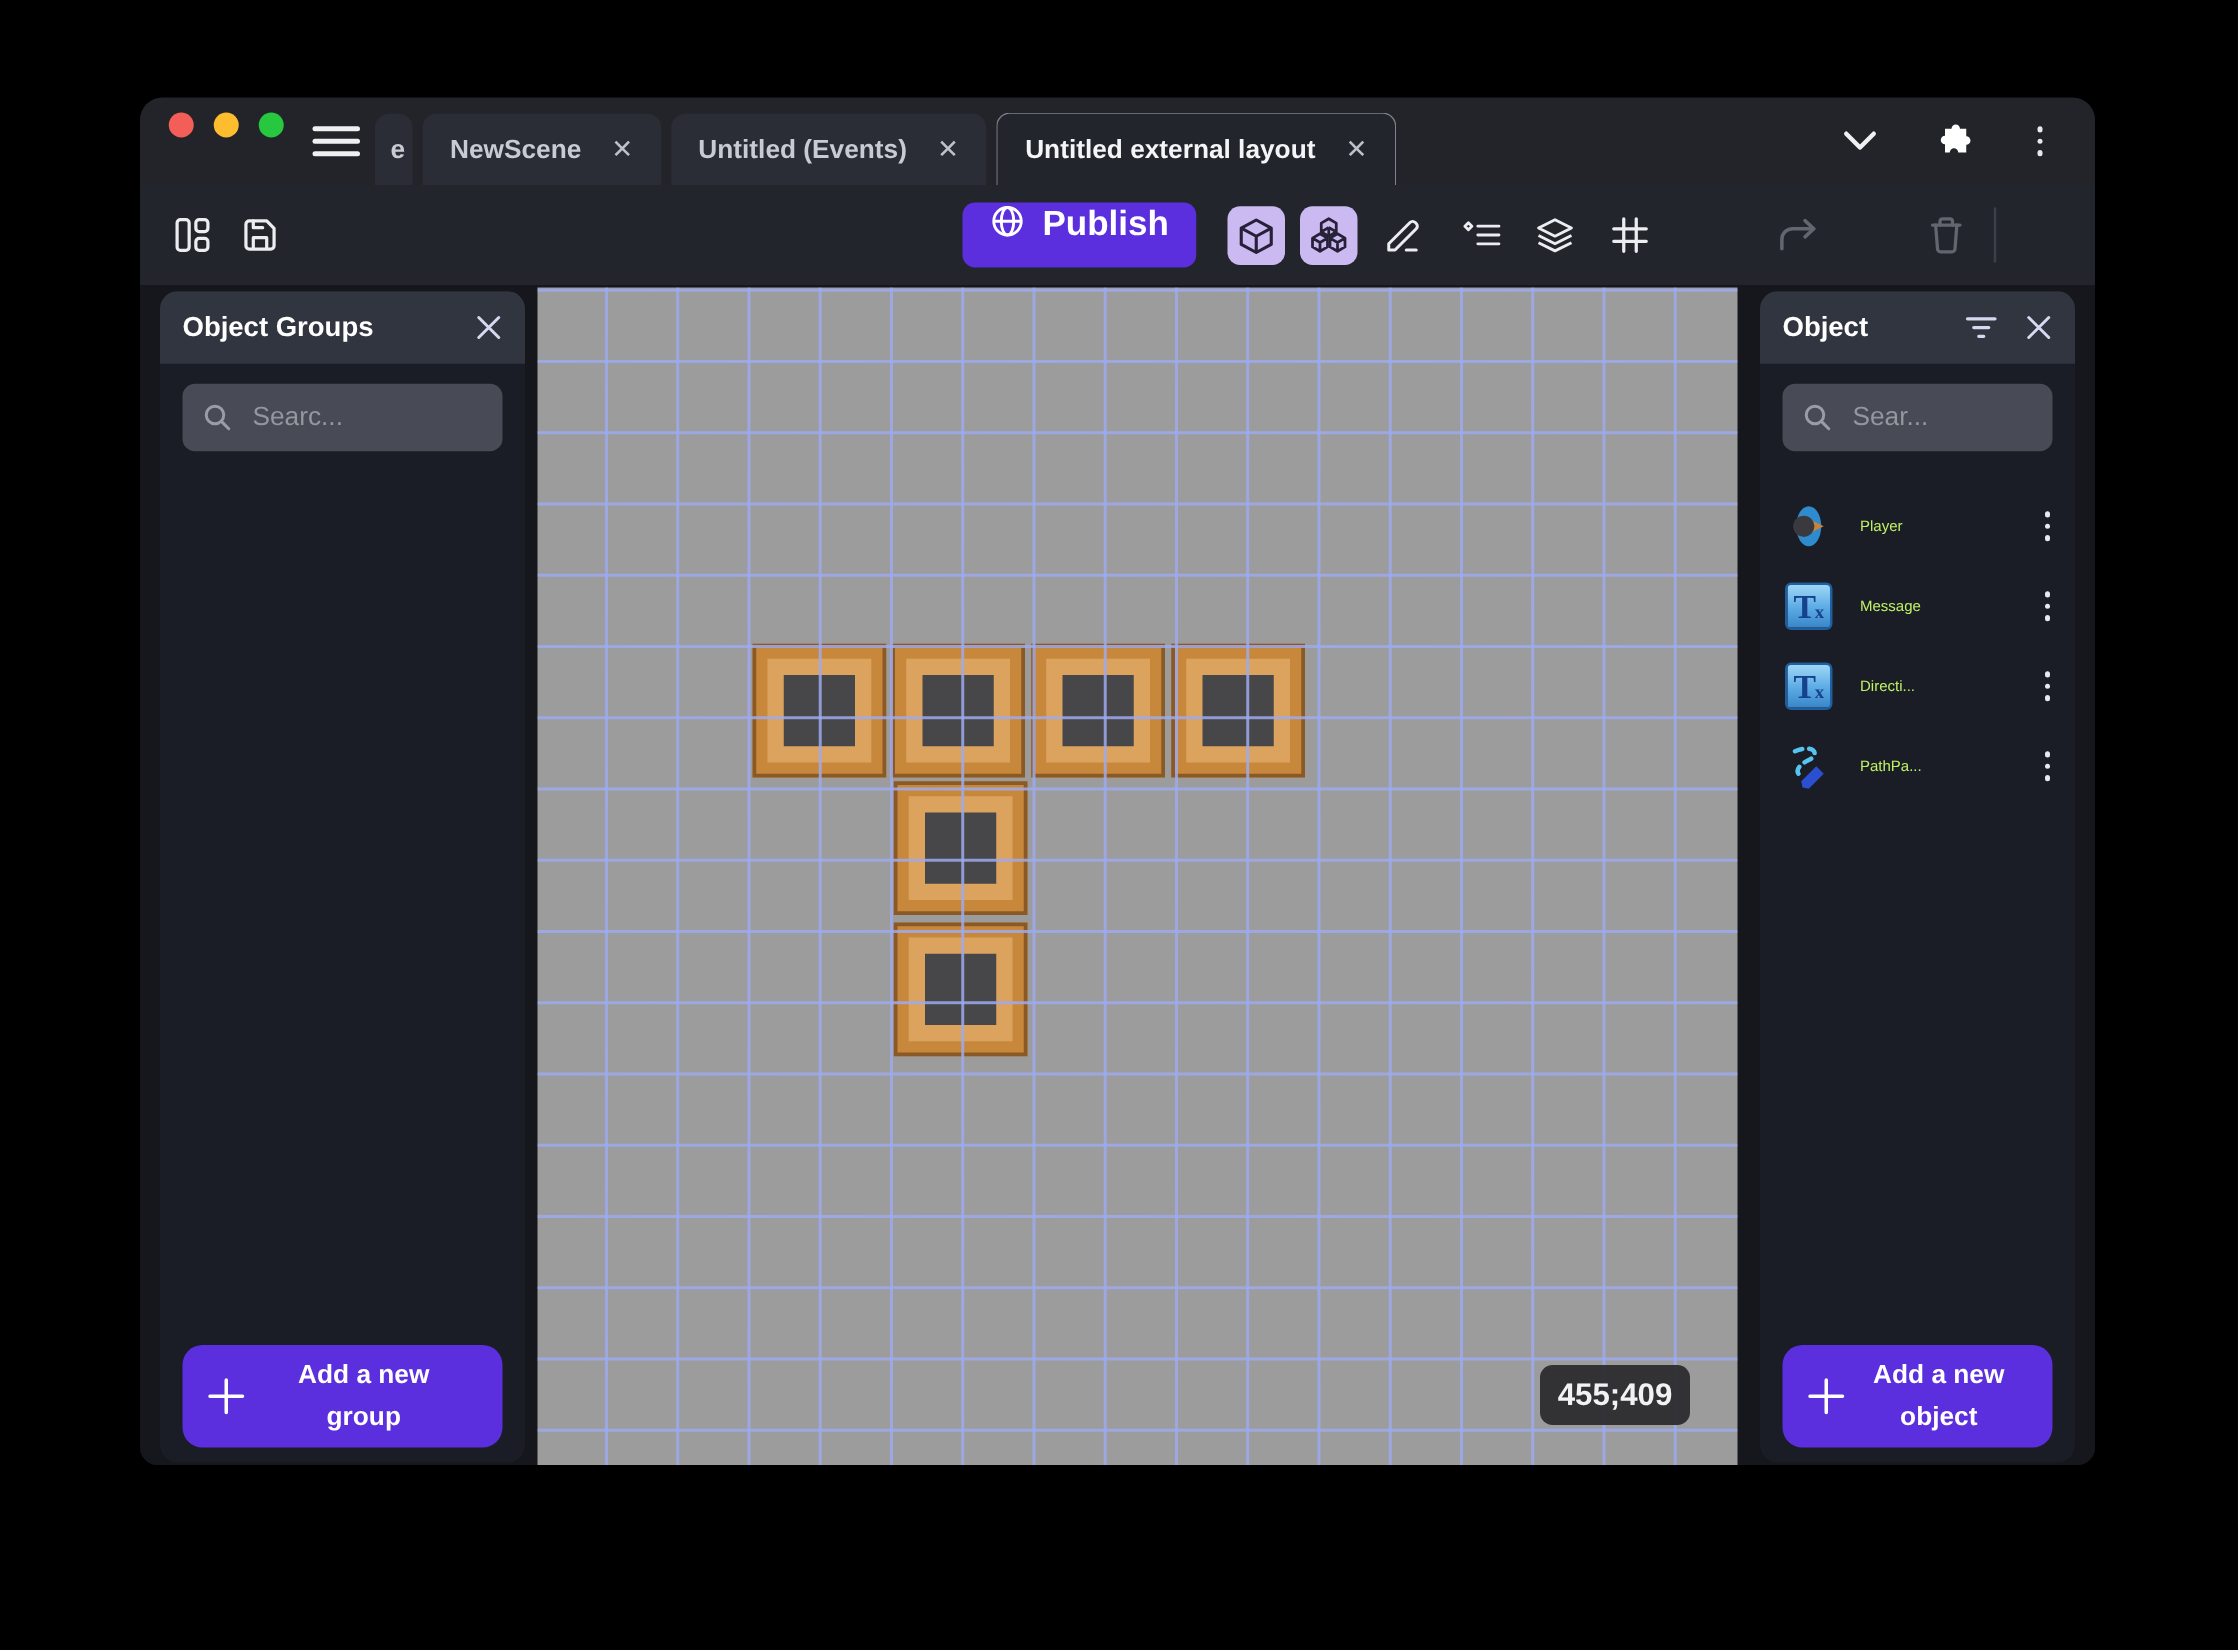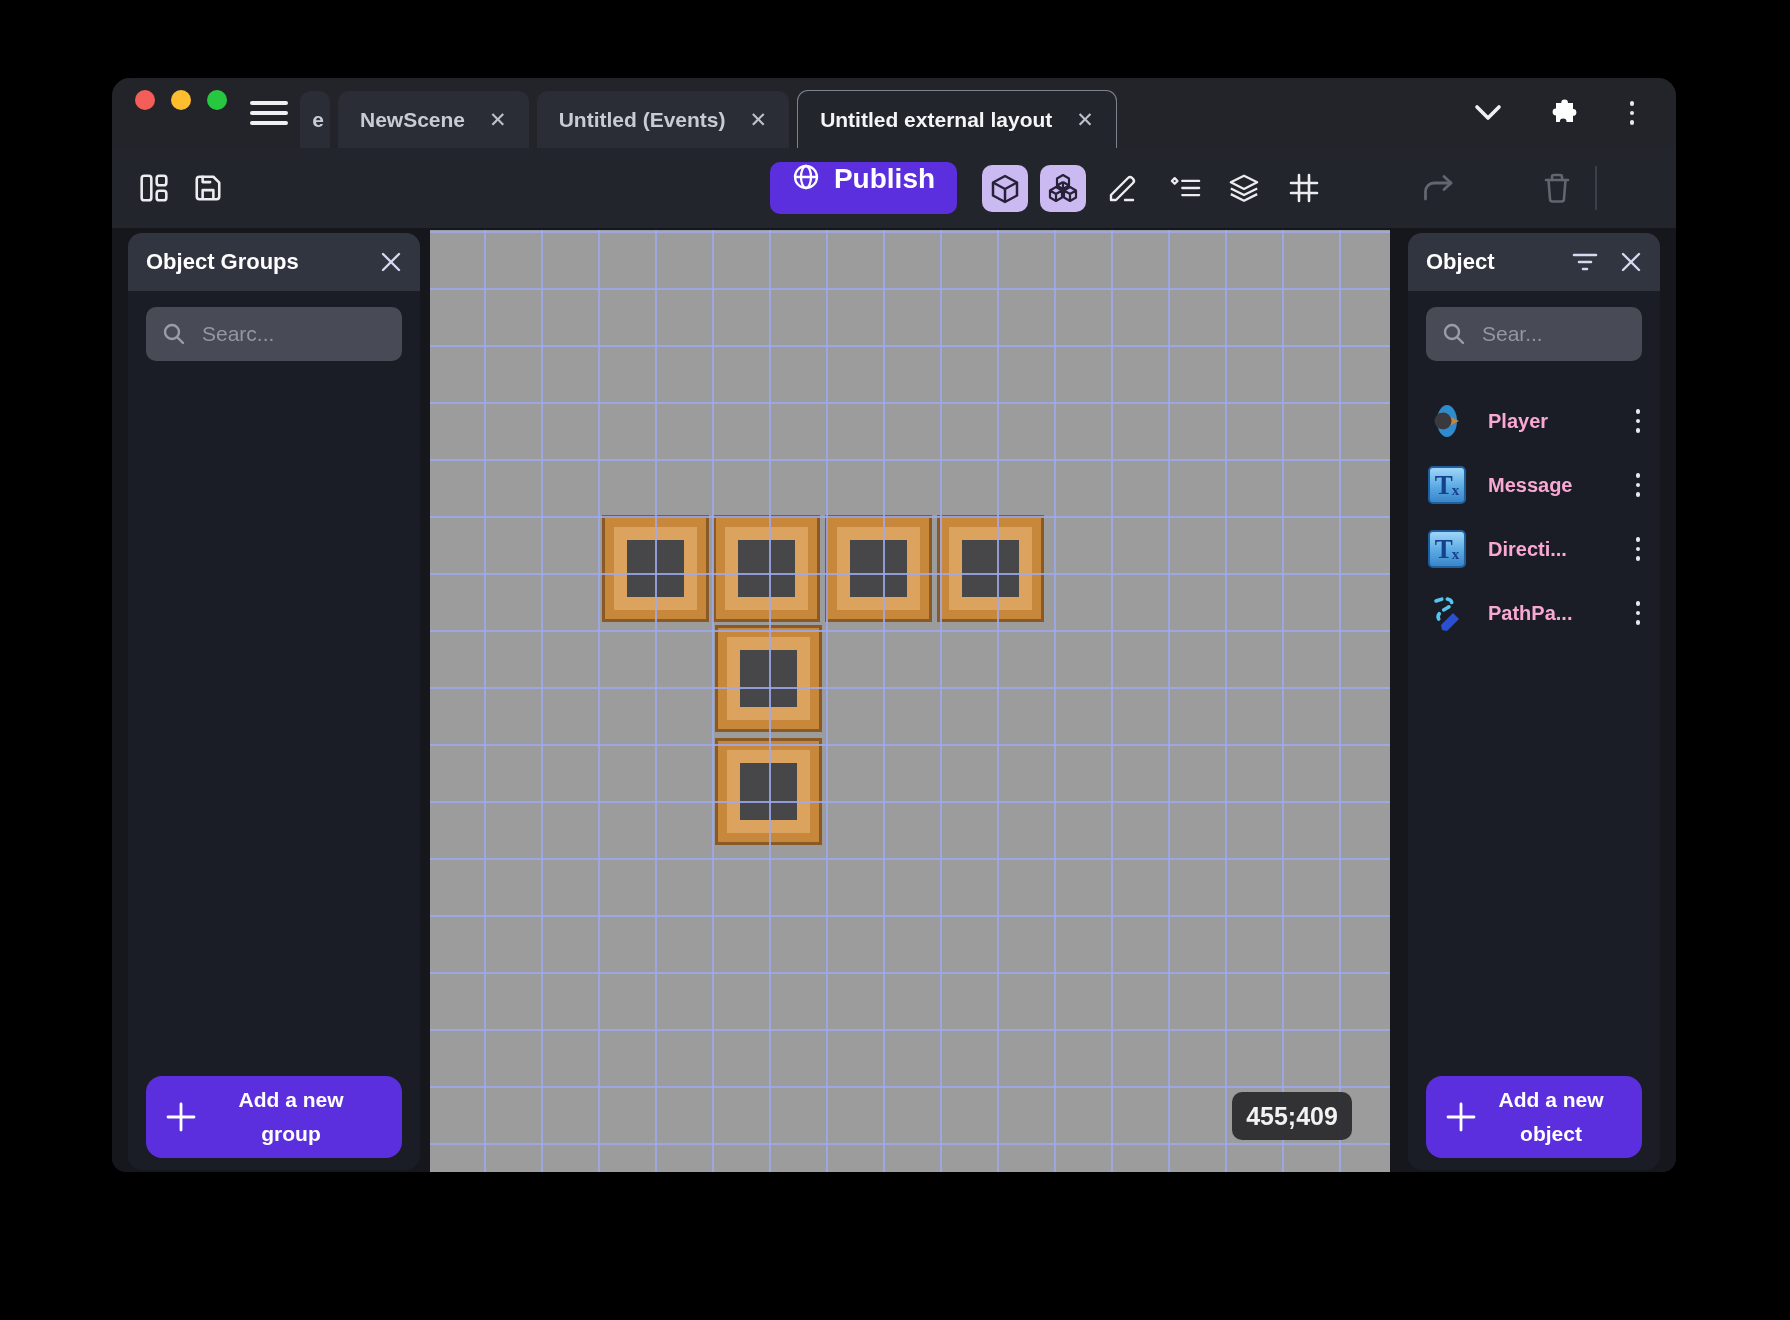--- a/index.html
+++ b/index.html
@@ -58,21 +58,21 @@
   .panel-title{color:#fff;font-size:22px;font-weight:700;flex:1;}
   .icon-btn{display:flex;align-items:center;justify-content:center;cursor:pointer;}
   .searchbox{margin:16px 18px 0;height:54px;background:#484b55;border-radius:10px;display:flex;align-items:center;padding:0 16px;gap:14px;}
   .searchbox input{flex:1;min-width:0;background:transparent;border:none;outline:none;color:#22c55e;font-size:21px;font-family:inherit;}
   .searchbox input::placeholder{color:#94979f;}
   .add-btn{position:absolute;left:18px;right:18px;bottom:12px;height:82px;background:#5b2fdd;border:none;border-radius:16px;
     display:flex;align-items:center;padding:0 18px;cursor:pointer;}
   .add-btn .txt{flex:1;text-align:center;color:#fff;font-size:21px;font-weight:700;line-height:1.6;}
   .obj-list{margin-top:28px;display:flex;flex-direction:column;}
   .obj-row{height:64px;display:flex;align-items:center;padding:0 14px 0 20px;gap:22px;cursor:pointer;}
-  .obj-label{flex:1;color:#f9a8d4;font-size:20px;font-weight:700;white-space:nowrap;overflow:hidden;}
+  .obj-label{flex:1;color:#bef264;font-size:12px;font-weight:400;white-space:nowrap;overflow:hidden;}
   .dots{display:flex;flex-direction:column;gap:5px;padding:6px;cursor:pointer;}
   .dots i{width:4.5px;height:4.5px;border-radius:50%;background:#e8e9ee;}
   .obj-ico{width:38px;height:38px;flex:0 0 38px;position:relative;}
   .obstacle-ico{background:#c8883c;border:2px solid #8a5a26;}
   .obstacle-ico .m{position:absolute;inset:4px;background:#d9a05a;}
   .obstacle-ico .c{position:absolute;inset:8px;background:#49494d;}
   .tx-ico{background:linear-gradient(180deg,#9fd6f7 0%,#5aaae4 55%,#3a86c8 100%);border:2px solid #1f5fa0;border-radius:5px;
     display:flex;align-items:center;justify-content:center;font-family:"Liberation Serif","DejaVu Serif",serif;color:#16418c;font-weight:700;}
   .tx-ico .T{font-size:27px;line-height:1;}
   .tx-ico .xs{font-size:15px;line-height:1;margin:10px 0 0 -1px;}

